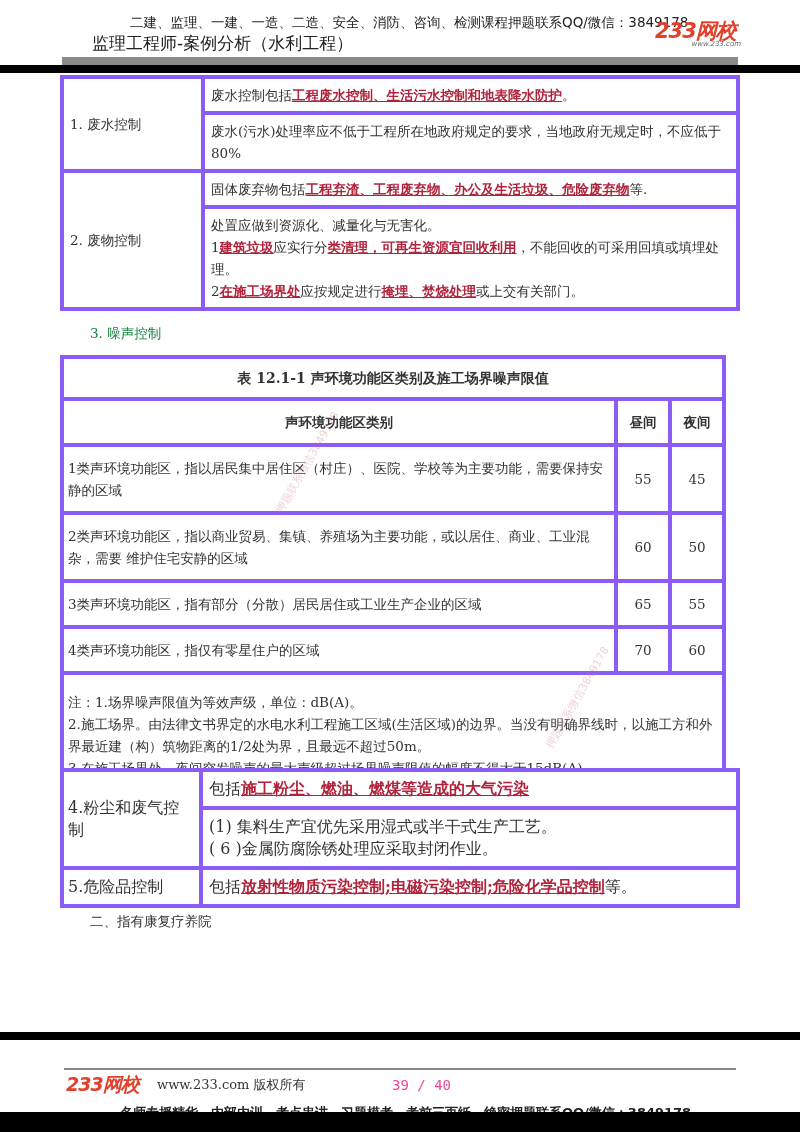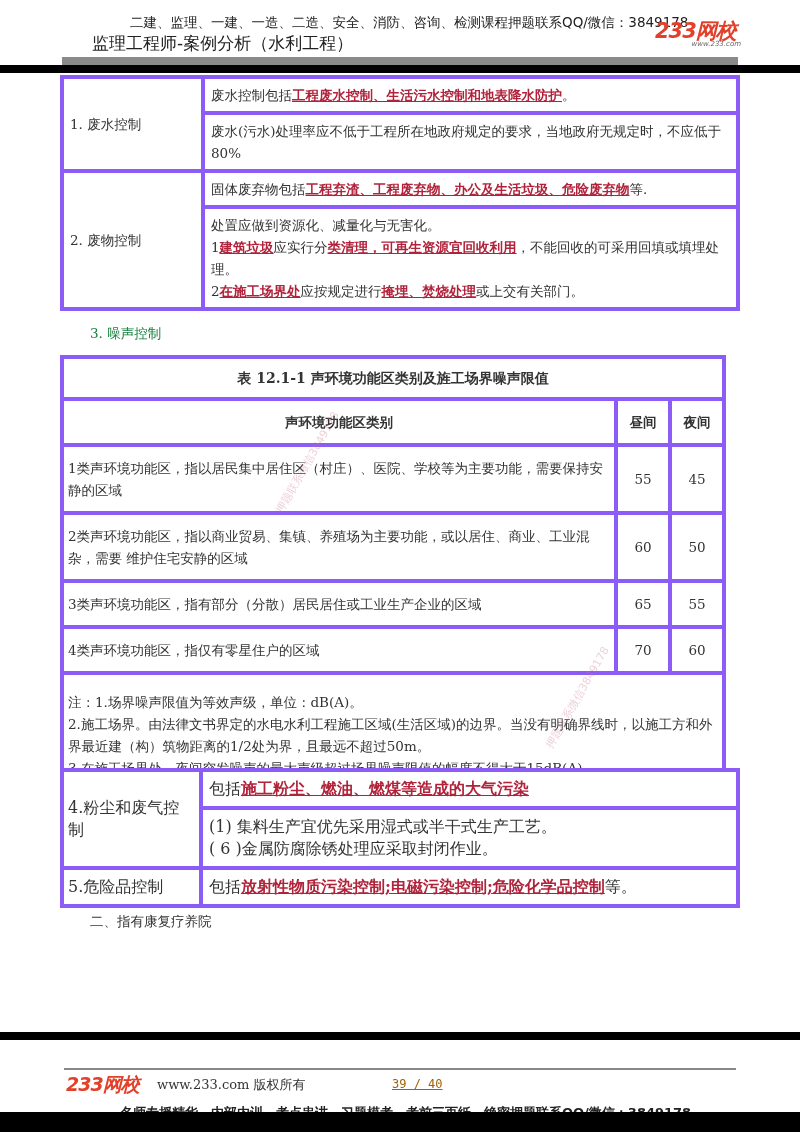--- a/index.html
+++ b/index.html
@@ -61,22 +61,22 @@
         font-family:"DejaVu Sans","Liberation Sans",sans-serif; white-space:nowrap; pointer-events:none; }
 
   .ftr-black { position:absolute; left:0; top:1032px; width:800px; height:8px; background:#000; }
   .ftr-line { position:absolute; left:64px; top:1068px; width:672px; height:2px; background:#888; }
   .ftr-logo {
     position:absolute; left:66px; top:1072px;
     font-family:"DejaVu Sans","Liberation Sans",sans-serif;
     font-style:italic; font-weight:bold; font-size:19px; color:#e2402a; letter-spacing:-1px;
   }
   .ftr-copy { position:absolute; left:157px; top:1076px; font-size:13px; color:#333; }
-  .ftr-page { position:absolute; left:392px; top:1077px; font-size:12px; color:#a16207;
-              font-family:"DejaVu Sans Mono","Liberation Mono",monospace;text-decoration:underline; }
+  .ftr-page { position:absolute; left:392px; top:1077px; font-size:14px; color:#ec4899;
+              font-family:"DejaVu Sans Mono","Liberation Mono",monospace; }
   .ftr-promo {
     position:absolute; left:120px; top:1104px; font-size:13px; color:#222; font-weight:bold;
     font-family:"DejaVu Sans","Liberation Sans",sans-serif; white-space:nowrap;
     height:8px; overflow:hidden; line-height:18px;
   }
   .ftr-black2 { position:absolute; left:0; top:1112px; width:800px; height:20px; background:#000; }
 </style>
 </head>
 <body>
 

